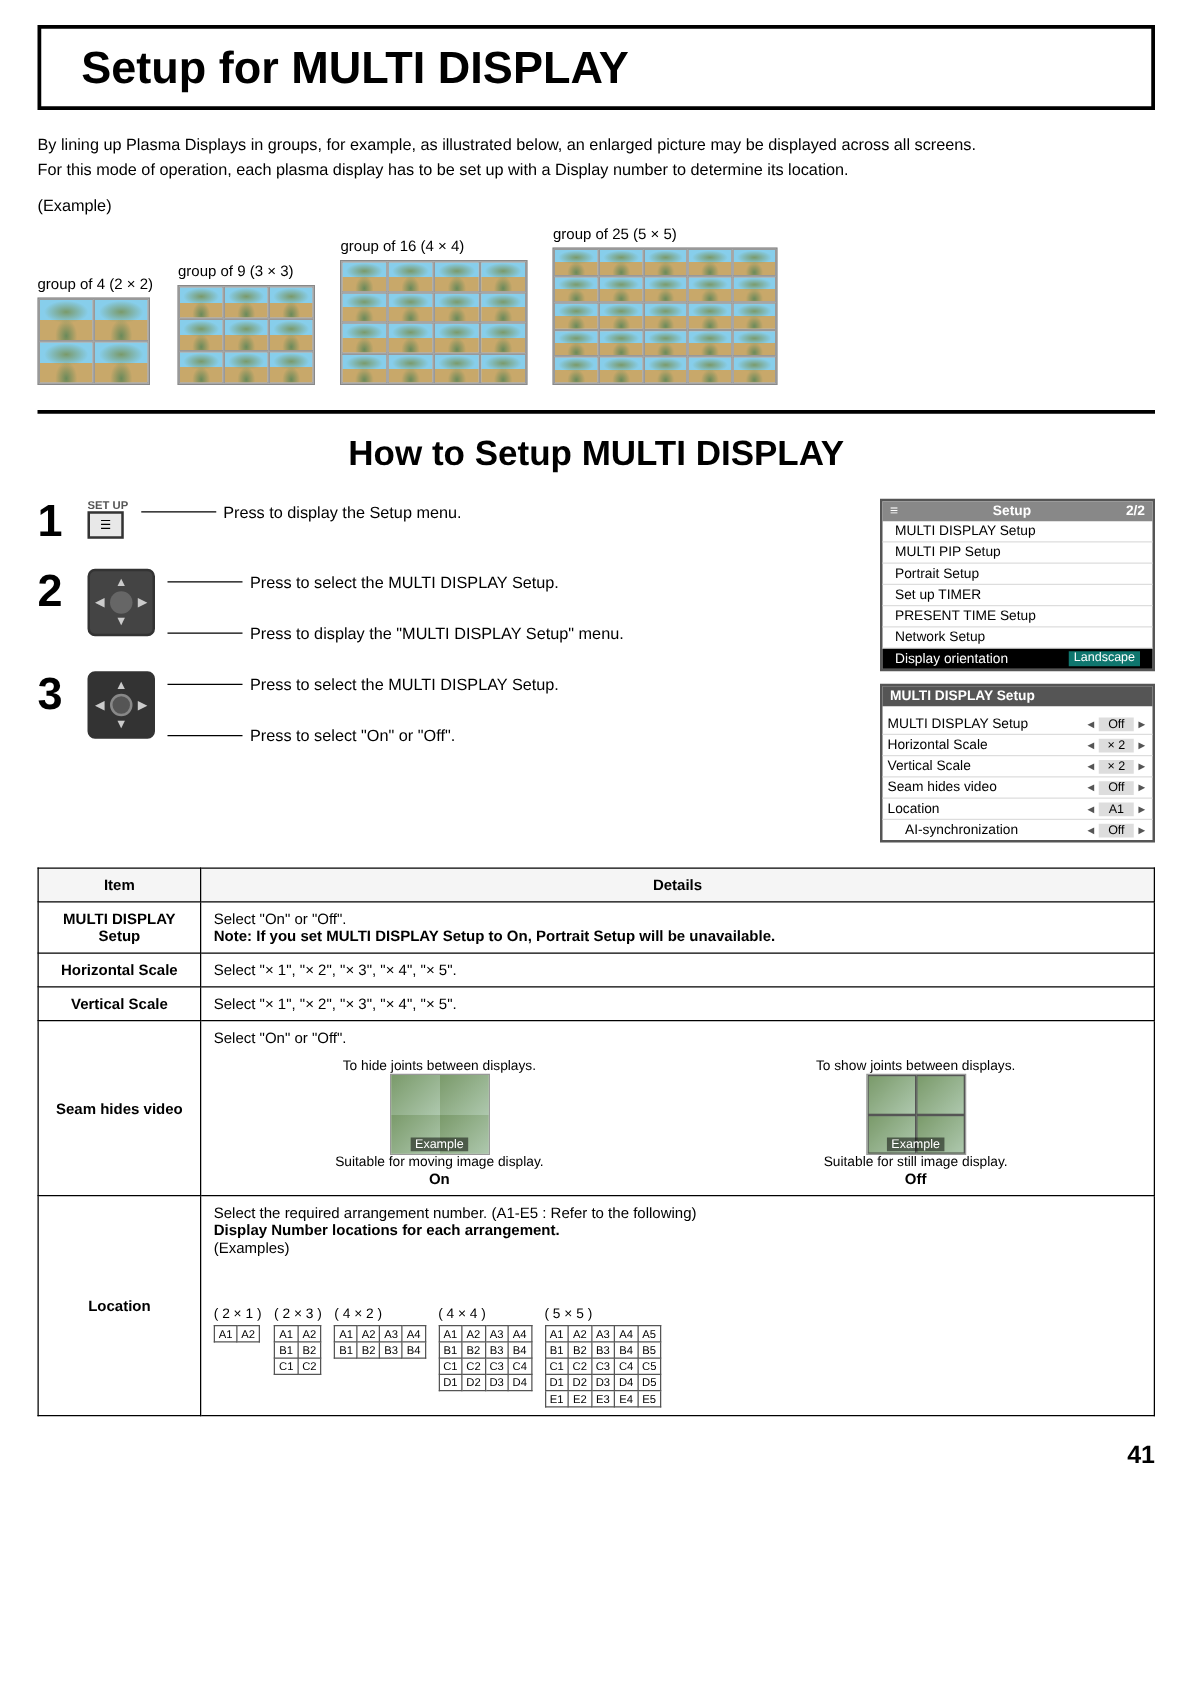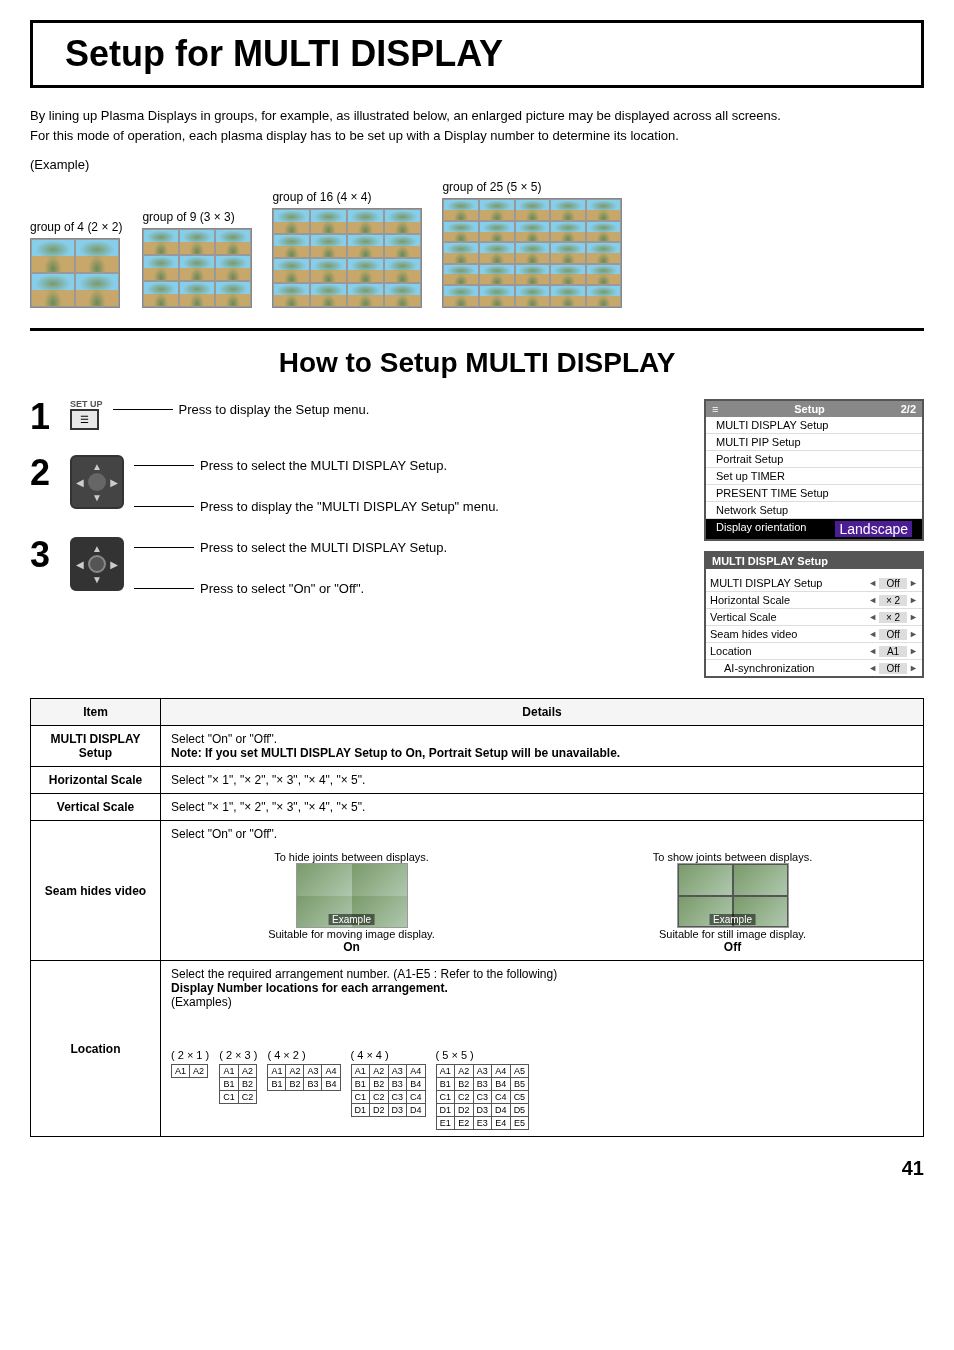--- a/index.html
+++ b/index.html
@@ -170,24 +170,24 @@
       background: #000;
       color: #fff;
     }
 
     .menu-item.with-value {
       display: flex;
       justify-content: space-between;
     }
 
     .menu-item-value {
-      background: #4c1d95;
+      background: #0f766e;
       color: #fff;
       padding: 0 4px;
-      font-size: 14px;
+      font-size: 10px;
     }
 
     
     .sub-menu-box {
       border: 2px solid #555;
     }
 
     .sub-menu-header {
       background: #555;
       color: #fff;
@@ -252,21 +252,21 @@
     }
 
     .details-table .item-col {
       font-weight: bold;
       text-align: center;
       width: 130px;
       vertical-align: middle;
     }
 
     .seam-img-container {
-      width: 112px;
+      width: 80px;
       height: 65px;
       border: 1px solid #999;
       background: #ccc;
       position: relative;
       overflow: hidden;
     }
 
     .seam-img-on {
       width: 100%;
       height: 100%;

